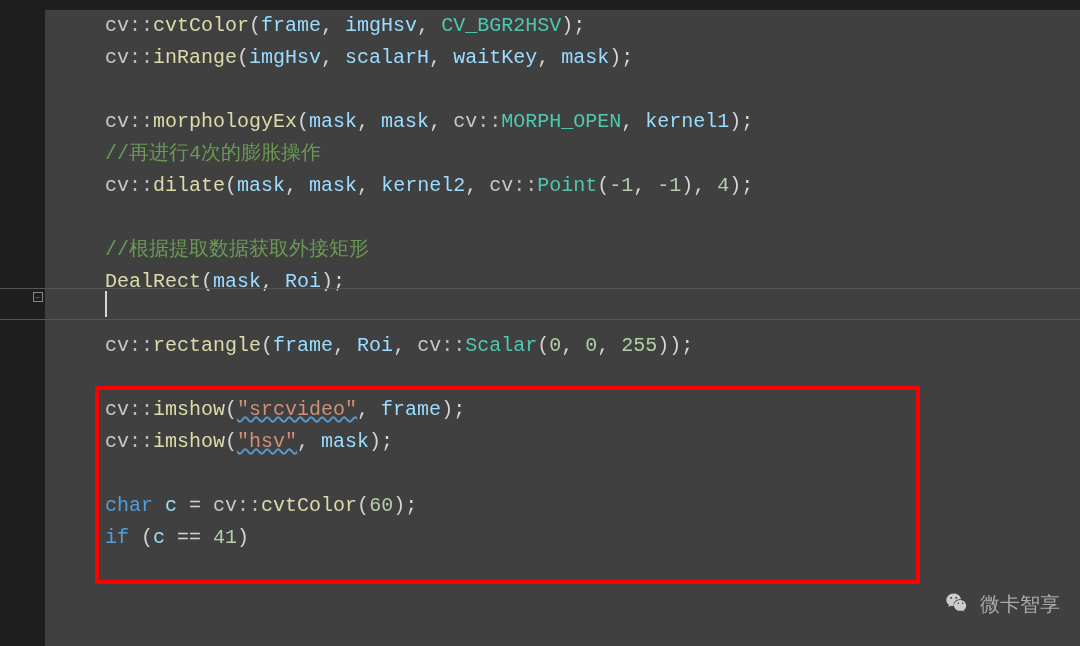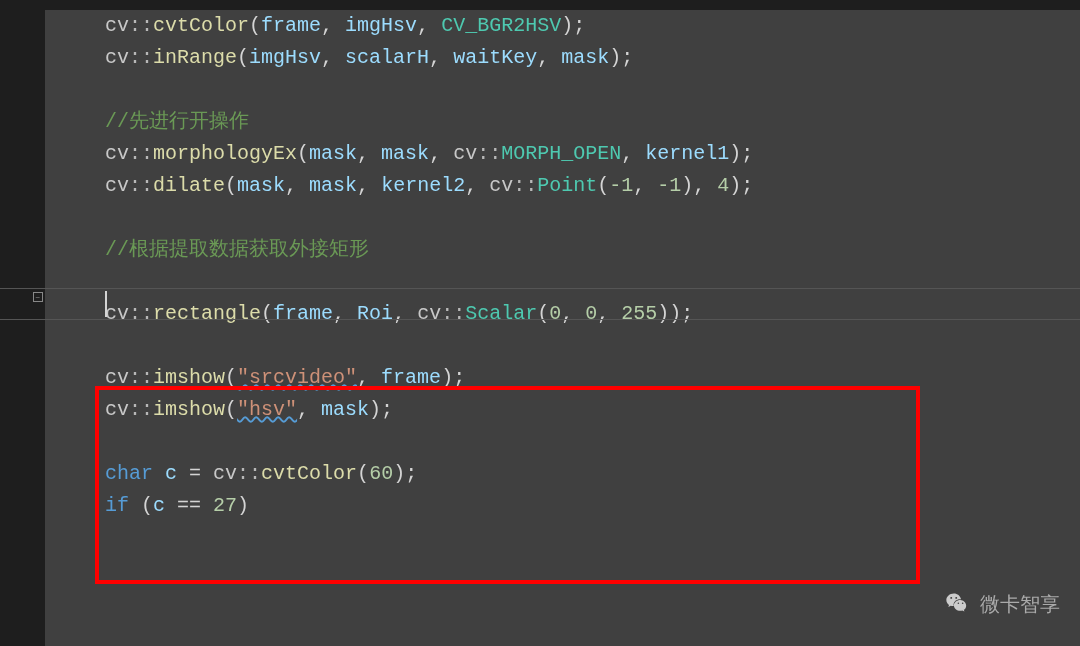--- a/index.html
+++ b/index.html
@@ -133,33 +133,34 @@
 
 <div class="editor-container">
   <div class="line-numbers"></div>
   <div class="fold-gutter">
     <div class="collapse-marker">−</div>
   </div>
   <div class="code-area">
     <div class="line"><span class="ns">cv</span><span class="scope">::</span><span class="fn">cvtColor</span><span class="paren">(</span><span class="param">frame</span><span class="comma">, </span><span class="param">imgHsv</span><span class="comma">, </span><span class="type">CV_BGR2HSV</span><span class="paren">);</span></div>
     <div class="line"><span class="ns">cv</span><span class="scope">::</span><span class="fn">inRange</span><span class="paren">(</span><span class="param">imgHsv</span><span class="comma">, </span><span class="param">scalarH</span><span class="comma">, </span><span class="param">waitKey</span><span class="comma">, </span><span class="param">mask</span><span class="paren">);</span></div>
     <div class="line"></div>
-    <div class="line"><span class="comment">//先进行开操作</span></div>
     <div class="line"><span class="ns">cv</span><span class="scope">::</span><span class="fn">morphologyEx</span><span class="paren">(</span><span class="param">mask</span><span class="comma">, </span><span class="param">mask</span><span class="comma">, </span><span class="ns">cv</span><span class="scope">::</span><span class="type">MORPH_OPEN</span><span class="comma">, </span><span class="param">kernel1</span><span class="paren">);</span></div>
+    <div class="line"><span class="comment">//再进行4次的膨胀操作</span></div>
     <div class="line"><span class="ns">cv</span><span class="scope">::</span><span class="fn">dilate</span><span class="paren">(</span><span class="param">mask</span><span class="comma">, </span><span class="param">mask</span><span class="comma">, </span><span class="param">kernel2</span><span class="comma">, </span><span class="ns">cv</span><span class="scope">::</span><span class="type">Point</span><span class="paren">(</span><span class="num">-1</span><span class="comma">, </span><span class="num">-1</span><span class="paren">)</span><span class="comma">, </span><span class="num">4</span><span class="paren">);</span></div>
     <div class="line"></div>
     <div class="line"><span class="comment">//根据提取数据获取外接矩形</span></div>
+    <div class="line"><span class="fn">DealRect</span><span class="paren">(</span><span class="param">mask</span><span class="comma">, </span><span class="param">Roi</span><span class="paren">);</span></div>
     <div class="line"></div>
     <div class="line"><span class="ns">cv</span><span class="scope">::</span><span class="fn">rectangle</span><span class="paren">(</span><span class="param">frame</span><span class="comma">, </span><span class="param">Roi</span><span class="comma">, </span><span class="ns">cv</span><span class="scope">::</span><span class="type">Scalar</span><span class="paren">(</span><span class="num">0</span><span class="comma">, </span><span class="num">0</span><span class="comma">, </span><span class="num">255</span><span class="paren">));</span></div>
     <div class="line"></div>
     <div class="line"><span class="ns">cv</span><span class="scope">::</span><span class="fn">imshow</span><span class="paren">(</span><span class="str str-underline">"srcvideo"</span><span class="comma">, </span><span class="param">frame</span><span class="paren">);</span></div>
     <div class="line"><span class="ns">cv</span><span class="scope">::</span><span class="fn">imshow</span><span class="paren">(</span><span class="str str-underline">"hsv"</span><span class="comma">, </span><span class="param">mask</span><span class="paren">);</span></div>
     <div class="line"></div>
     <div class="line"><span class="keyword">char</span><span class="op"> </span><span class="var">c</span><span class="op"> = </span><span class="ns">cv</span><span class="scope">::</span><span class="fn">cvtColor</span><span class="paren">(</span><span class="num">60</span><span class="paren">);</span></div>
-    <div class="line"><span class="keyword">if </span><span class="paren">(</span><span class="var">c</span><span class="op"> == </span><span class="num">27</span><span class="paren">)</span></div>
+    <div class="line"><span class="keyword">if </span><span class="paren">(</span><span class="var">c</span><span class="op"> == </span><span class="num">41</span><span class="paren">)</span></div>
   </div>
 </div>
 
 <div class="highlight-line"></div>
 <div class="cursor"></div>
 <div class="red-box"></div>
 
 <div class="watermark">
   <span class="wechat-icon">
     <svg viewBox="0 0 24 24" fill="#ccc">

